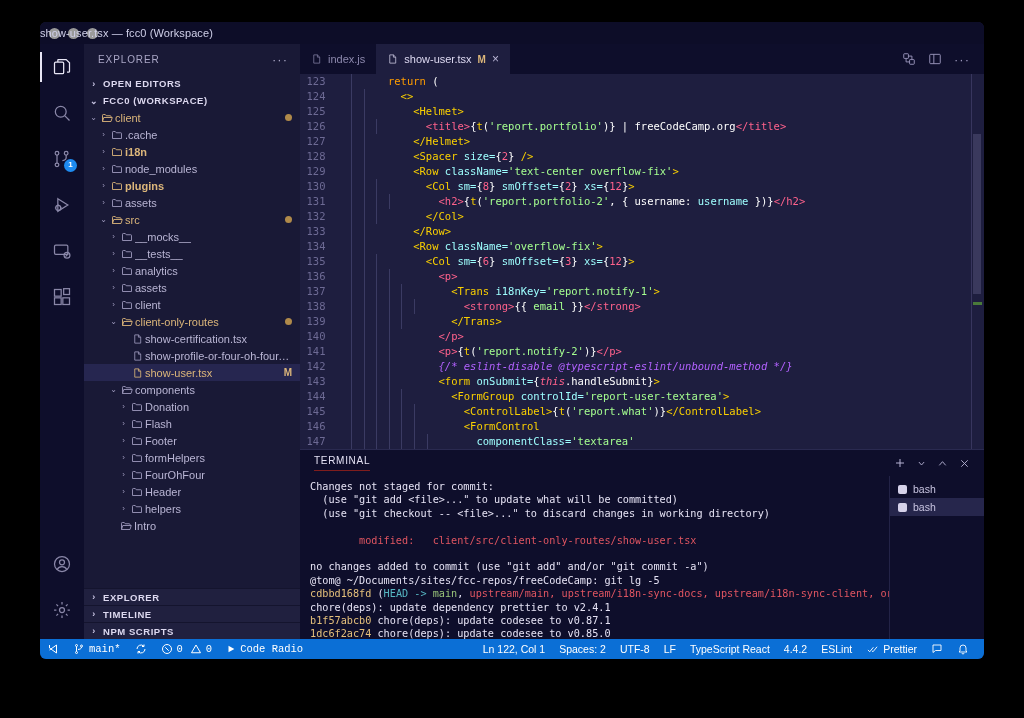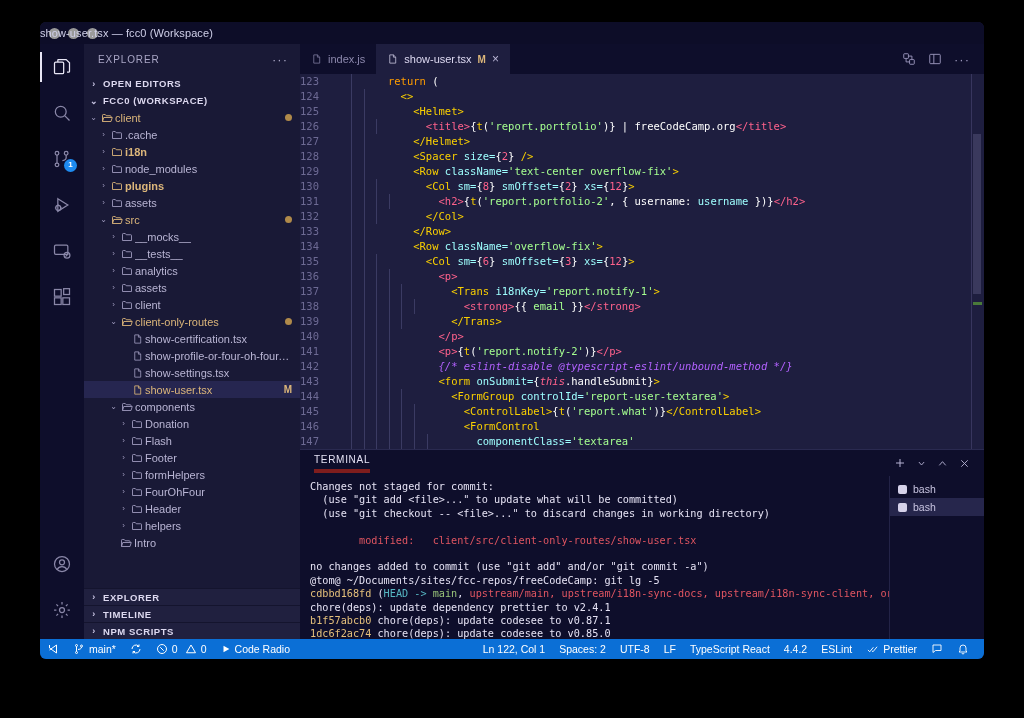--- a/index.html
+++ b/index.html
@@ -115,21 +115,21 @@
   .tabs-actions > span { cursor: pointer; display:flex; }
 
   .editor { flex: 1; position: relative; overflow: hidden; background: #1e1e3f; min-height: 0; }
   .code {
     font-family: "DejaVu Sans Mono", "Liberation Mono", monospace;
     font-size: 10.5px; line-height: 15px;
     white-space: pre;
   }
   .codeline { height: 15px; display: flex; align-items: center; }
   .gutter {
-    width: 44px; flex: 0 0 44px; text-align: left; padding-right: 12px;
+    width: 44px; flex: 0 0 44px; text-align: center; padding-right: 12px;
     color: #6d6a94;
   }
   .codetext { position: relative; padding-left: 6px; }
   .indent { position:absolute; top:0; bottom:0; width:1px; background:#3b3b63; }
 
   
   .t-kw   { color: #ff9d00; }
   .t-tag2 { color: #fad000; }
   .t-attr { color: #9effff; }
   .t-str  { color: #a5ff90; }
@@ -148,21 +148,21 @@
     background: rgba(160,155,200,0.22);
   }
   .mark-green { position:absolute; right: 2px; width: 9px; height: 3px; background: #4a7a3a; }
   .overview-line { position:absolute; right: 12px; top:0; bottom:0; width:1px; background:#38365e; }
 
   
   .panel { flex: 0 0 190px; height: 190px; background: #0e0e2b; display: flex; flex-direction: column; border-top: 1px solid #2a2a50;}
   .panel-head { height: 26px; flex:0 0 26px; display: flex; align-items: center; padding-left: 14px; }
   .panel-tab {
     font-size: 10px; letter-spacing: .7px; color: #e5e2f5; padding-bottom: 4px;
-    border-bottom: 4px solid #7f1d1d; cursor: pointer;
+    border-bottom: 1px solid #7f1d1d; cursor: pointer;
   }
   .panel-actions { margin-left: auto; display:flex; align-items:center; gap: 11px; padding-right: 14px; color:#b6b2d4; font-size: 12px; }
   .panel-actions span { cursor:pointer; display:flex; align-items:center;}
   .panel-body { flex: 1; display: flex; min-height: 0; }
   .term {
     flex: 1; padding: 4px 0 0 10px; overflow: hidden; min-width: 0;
     font-family: "DejaVu Sans Mono", "Liberation Mono", monospace;
     font-size: 10.2px; line-height: 13.4px; color: #e6e3f5; white-space: pre;
   }
   .term .c-red   { color: #e05561; }
@@ -175,21 +175,21 @@
     height: 18px; display: flex; align-items: center; gap: 6px; padding-left: 8px;
     font-size: 10.5px; color: #c8c4e0; cursor: pointer;
   }
   .term-item.active { background: #26264c; }
 
   
   .statusbar {
     height: 20px; flex: 0 0 20px; background: #0b6fd6;
     display: flex; align-items: center; color: #ffffff; font-size: 10.5px;
   }
-  .sb-left { display: flex; align-items: center; }
+  .sb-left { display: flex; align-items: center; font-family: Liberation Mono, monospace; }
   .sb-right { margin-left: auto; display: flex; align-items: center; padding-right: 8px; }
   .sbi { display: flex; align-items: center; gap: 4px; padding: 0 7px; height: 20px; cursor: pointer; }
   .sbi svg { display:block; }
 </style>
 </head>
 <body>
 
 <div id="root">
 
   <div class="titlebar">
@@ -429,29 +429,20 @@
               <span class="label plain">show-certification.tsx</span>
             </div>
             <div class="row" style="padding-left: 34px;">
               <span class="twisty"></span>
               <span class="file-icon" style="color: rgb(158, 154, 189);">
                 <svg width="11" height="12" viewBox="0 0 24 24" fill="none" stroke="currentColor" stroke-width="1.8">
                   <path d="M6 3h8l5 5v13H6z M14 3v5h5"></path>
                 </svg>
               </span>
               <span class="label plain">show-profile-or-four-oh-four.t...</span>
-            </div>
-            <div class="row" style="padding-left: 34px;">
-              <span class="twisty"></span>
-              <span class="file-icon" style="color: rgb(158, 154, 189);">
-                <svg width="11" height="12" viewBox="0 0 24 24" fill="none" stroke="currentColor" stroke-width="1.8">
-                  <path d="M6 3h8l5 5v13H6z M14 3v5h5"></path>
-                </svg>
-              </span>
-              <span class="label plain">show-settings.tsx</span>
             </div>
             <div class="row selected" style="padding-left: 34px;">
               <span class="twisty"></span>
               <span class="file-icon" style="color: rgb(220, 182, 122);">
                 <svg width="11" height="12" viewBox="0 0 24 24" fill="none" stroke="currentColor" stroke-width="1.8">
                   <path d="M6 3h8l5 5v13H6z M14 3v5h5"></path>
                 </svg>
               </span>
               <span class="label mod">show-user.tsx</span>
               <span class="gitmark mod">M</span>

